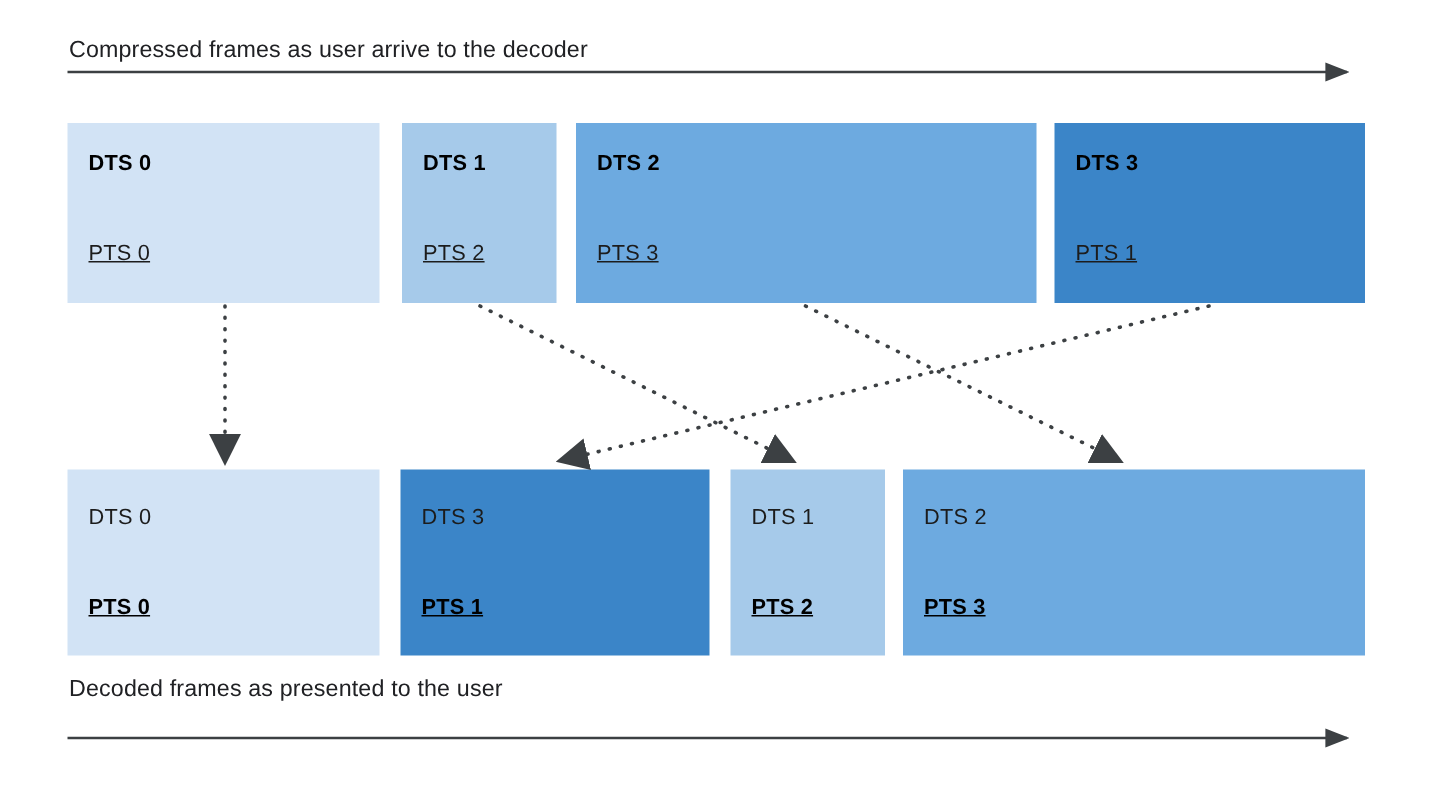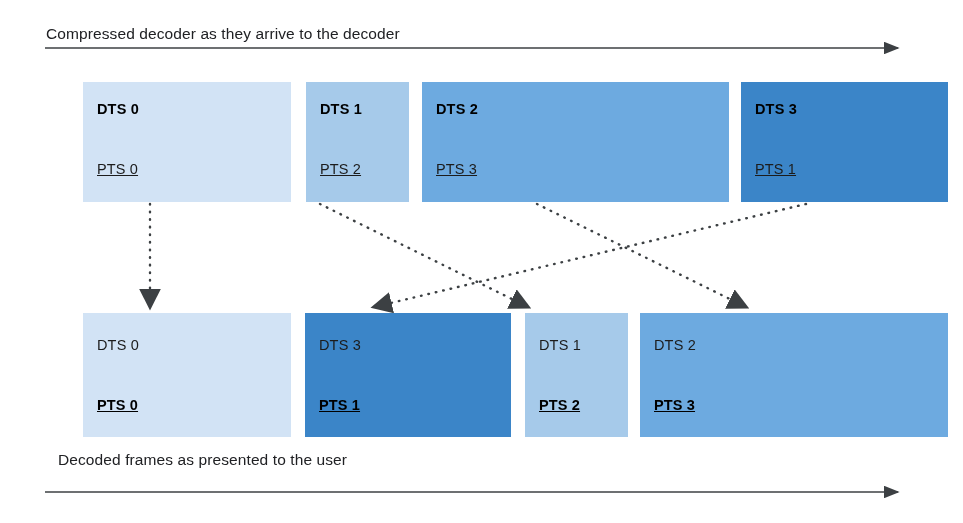--- a/index.html
+++ b/index.html
@@ -23,37 +23,36 @@
   }
   .caption {
     position: absolute;
     font-family: "Liberation Sans", sans-serif;
     font-size: 15.5px;
     color: #202124;
     white-space: nowrap;
     letter-spacing: 0.1px;
   }
   #caption-top { left: 46px; top: 25px; }
-  #caption-bottom { left: 46px; top: 451px; margin-left: 12px; }
+  #caption-bottom { left: 46px; top: 451px; }
 
   .axis-svg {
     position: absolute;
     left: 0;
     width: 963px;
     height: 20px;
     overflow: visible;
   }
   #axis-top { top: 40px; }
   #axis-bottom { top: 484px; }
 
   .frame {
     position: absolute;
     box-sizing: border-box;
     overflow: hidden;
-    margin-left: 38px;
   }
   .frame .lbl {
     position: absolute;
     left: 14px;
     font-family: "Liberation Sans", sans-serif;
     font-size: 14.5px;
     color: #1c1c1c;
     white-space: nowrap;
     letter-spacing: 0.15px;
   }
@@ -69,21 +68,21 @@
     width: 963px;
     height: 523px;
     pointer-events: none;
   }
 </style>
 </head>
 <body>
 
 <div id="diagram">
 
-  <div class="caption" id="caption-top">Compressed decoder as they arrive to the decoder</div>
+  <div class="caption" id="caption-top">Compressed frames as user arrive to the decoder</div>
 
   <svg class="axis-svg" id="axis-top" viewBox="0 0 963 20" xmlns="http://www.w3.org/2000/svg">
     <defs>
       <marker id="axhead-top" markerWidth="10" markerHeight="8" refX="9" refY="4" orient="auto">
         <path d="M0,0 L10,4 L0,8 z" fill="#3c4043"></path>
       </marker>
     </defs>
     <line x1="45" y1="8" x2="898" y2="8" stroke="#3c4043" stroke-width="1.6" marker-end="url(#axhead-top)"></line>
   </svg>
 

